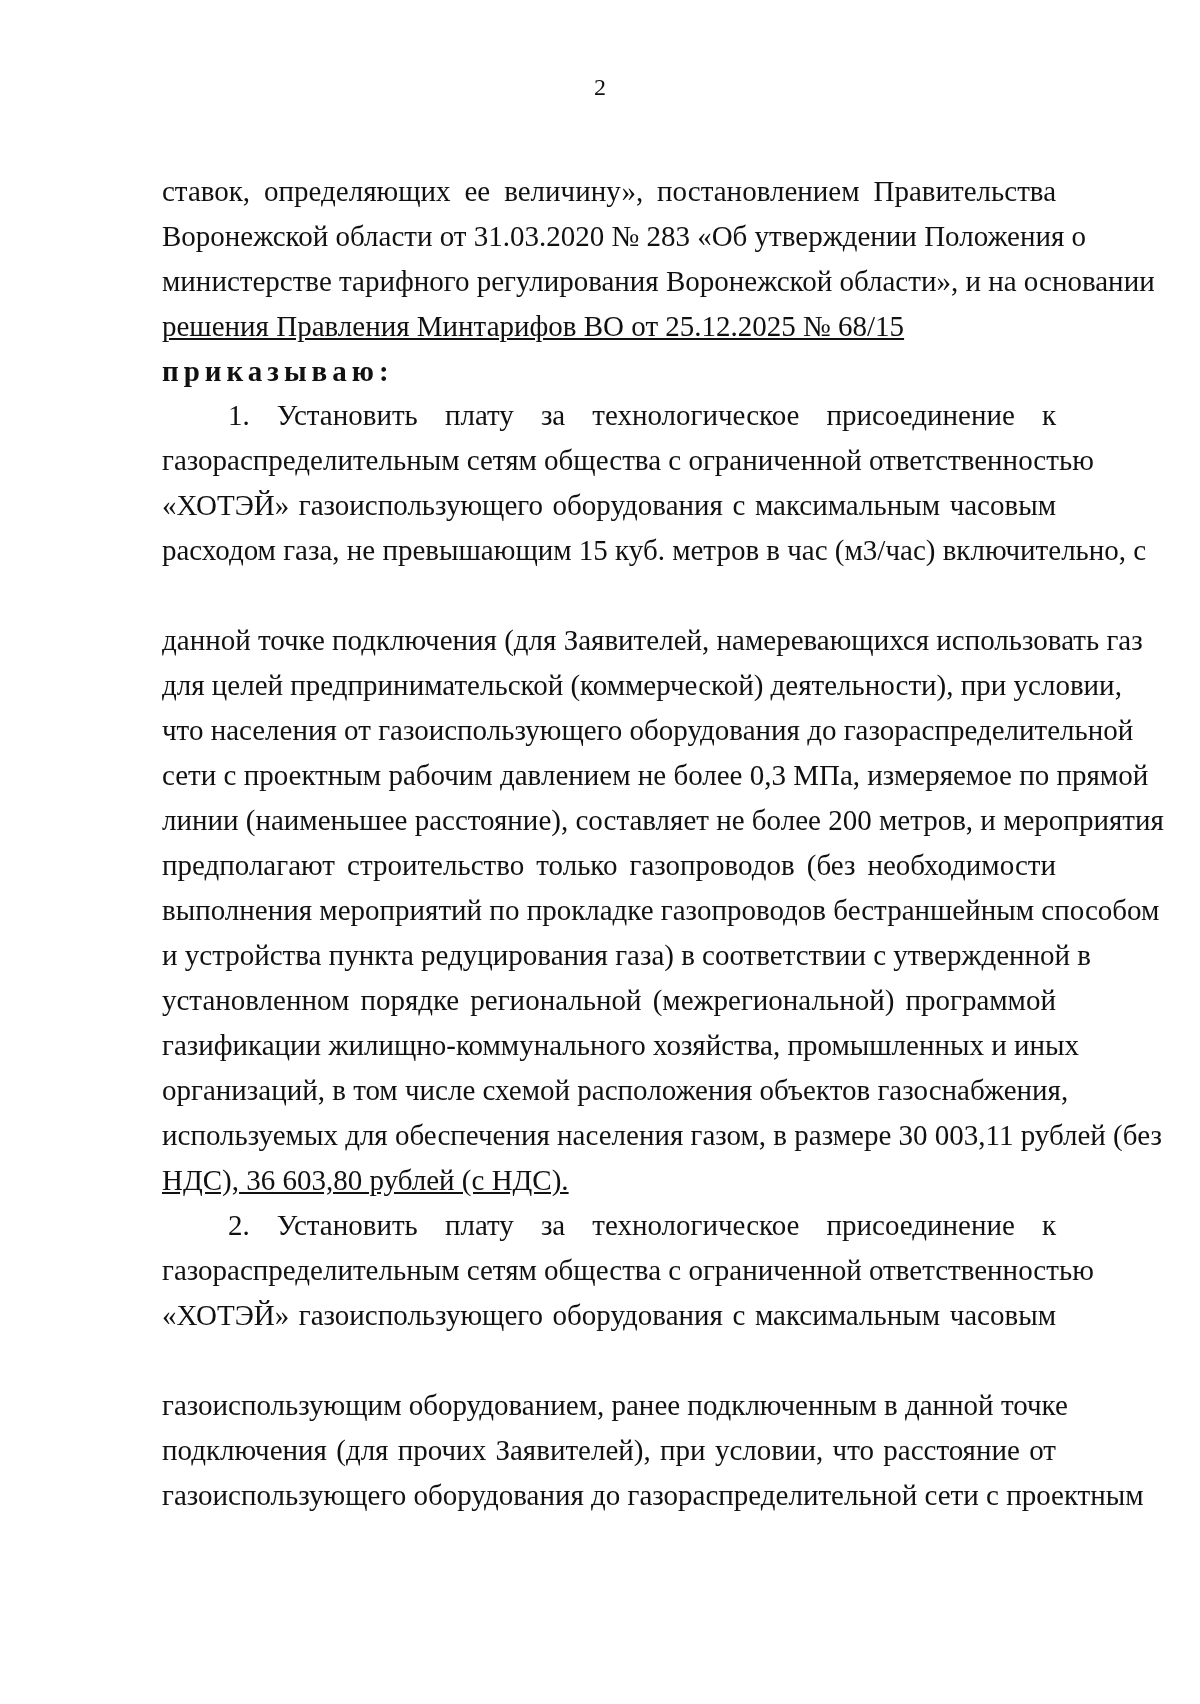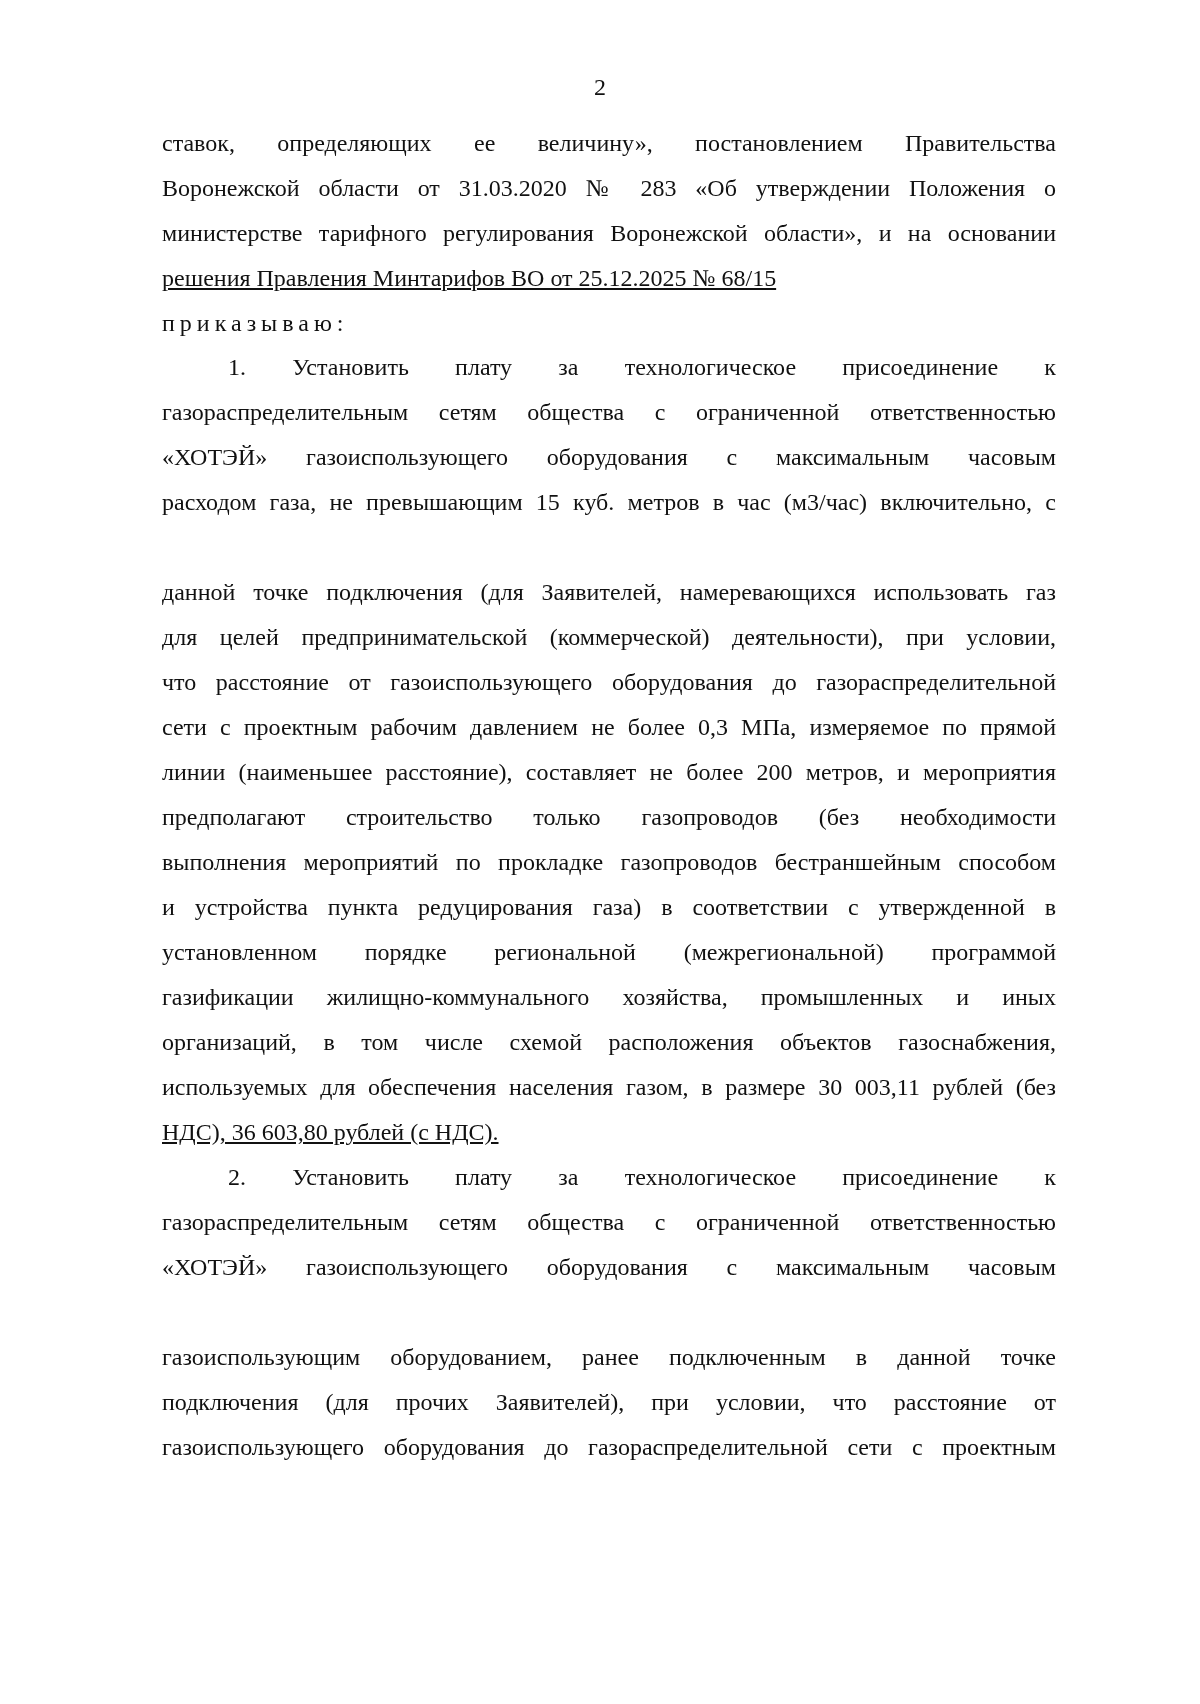--- a/index.html
+++ b/index.html
@@ -8,47 +8,47 @@
     position: absolute; left: 0; top: 0; width: 1200px; height: 1704px;
     background: #ffffff; color: #111111;
     font-family: "Liberation Serif", "DejaVu Serif", serif;
   }
   .page-number {
     position: absolute; top: 72px; left: 0; width: 1200px;
     text-align: center; font-size: 24px; line-height: 30px;
   }
   .line {
     position: absolute; left: 162px; width: 894px;
-    font-size: 24px; line-height: 30px; white-space: nowrap;
-    text-align: justify; text-align-last: justify;
+    font-size: 29px; line-height: 30px; white-space: nowrap;
+    text-align: justify; text-align-last: justify; margin-top: 48px;
   }
   .line.last { text-align-last: left; text-decoration: underline; }
   .line.indent { left: 228px; width: 828px; }
-  .line.spaced { letter-spacing: 5px; text-align-last: left; }
+  .line.spaced { letter-spacing: 5px; text-align-last: left; font-weight: bold; }
 </style>
 </head>
 <body>
 
 <div class="page">
   <div class="page-number">2</div>
 
   <div class="line" style="top:128px">ставок, определяющих ее величину», постановлением Правительства</div>
   <div class="line" style="top:173px">Воронежской области от 31.03.2020 № 283 «Об утверждении Положения о</div>
   <div class="line" style="top:218px">министерстве тарифного регулирования Воронежской области», и на основании</div>
   <div class="line last" style="top:263px">решения Правления Минтарифов ВО от 25.12.2025 № 68/15</div>
 
   <div class="line spaced" style="top:308px">приказываю:</div>
 
   <div class="line indent" style="top:352px">1.   Установить   плату   за   технологическое   присоединение   к</div>
   <div class="line" style="top:397px">газораспределительным сетям общества с ограниченной ответственностью</div>
   <div class="line" style="top:442px">«ХОТЭЙ» газоиспользующего оборудования с максимальным часовым</div>
   <div class="line" style="top:487px">расходом газа, не превышающим 15 куб. метров в час (м3/час) включительно, с</div>
   <div class="line" style="top:622px">для целей предпринимательской (коммерческой) деятельности), при условии,</div>
   <div class="line" style="top:577px">данной точке подключения (для Заявителей, намеревающихся использовать газ</div>
-  <div class="line" style="top:667px">что расстояние от газоиспользующего оборудования до газораспределительной</div>
+  <div class="line" style="top:667px">что населения от газоиспользующего оборудования до газораспределительной</div>
   <div class="line" style="top:712px">сети с проектным рабочим давлением не более 0,3 МПа, измеряемое по прямой</div>
   <div class="line" style="top:757px">линии (наименьшее расстояние), составляет не более 200 метров, и мероприятия</div>
   <div class="line" style="top:802px">предполагают строительство только газопроводов (без необходимости</div>
   <div class="line" style="top:892px">и устройства пункта редуцирования газа) в соответствии с утвержденной в</div>
   <div class="line" style="top:847px">выполнения мероприятий по прокладке газопроводов бестраншейным способом</div>
   <div class="line" style="top:937px">установленном порядке региональной (межрегиональной) программой</div>
   <div class="line" style="top:982px">газификации жилищно-коммунального хозяйства, промышленных и иных</div>
   <div class="line" style="top:1027px">организаций, в том числе схемой расположения объектов газоснабжения,</div>
   <div class="line" style="top:1072px">используемых для обеспечения населения газом, в размере 30 003,11 рублей (без</div>
   <div class="line last" style="top:1117px">НДС), 36 603,80 рублей (с НДС).</div>

